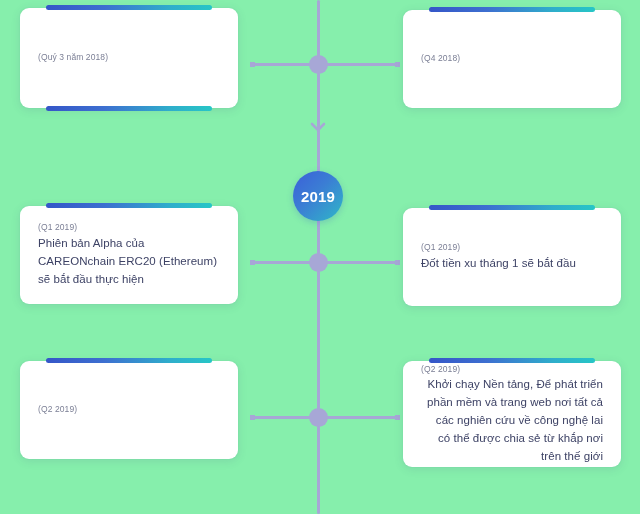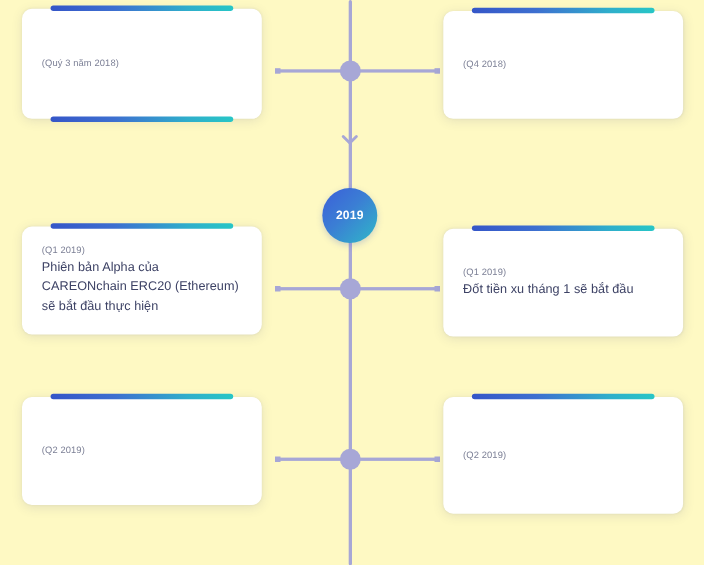--- a/index.html
+++ b/index.html
@@ -9,21 +9,21 @@
     height: 514px;
     background: #ffffff;
     font-family: "Liberation Sans", "DejaVu Sans", sans-serif;
     overflow: hidden;
   }
 
   #roadmap {
     position: relative;
     width: 640px;
     height: 514px;
-    background: #fef9c3;
+    background: #86efac;
   }
 
   
   .spine {
     position: absolute;
     left: 317px;
     top: 0;
     width: 3px;
     height: 514px;
     background: #a7a7d6;
@@ -76,21 +76,21 @@
     height: 50px;
     border-radius: 50%;
     background: linear-gradient(135deg, #3b5fd9 0%, #3b7ed4 45%, #2fb8c8 100%);
     display: flex;
     align-items: center;
     justify-content: center;
     box-shadow: 0 2px 6px rgba(60, 90, 200, 0.25);
   }
   .year-bubble .year-label {
     color: #ffffff;
-    font-size: 11px;
+    font-size: 15px;
     font-weight: bold;
     letter-spacing: 0.2px;
   }
 
   
   .card {
     position: absolute;
     background: #ffffff;
     border-radius: 9px;
     box-shadow: 0 2px 10px rgba(60, 70, 130, 0.13),
@@ -212,15 +212,16 @@
   <div class="node-dot" id="dot-r3"></div>
 
   <div class="card align-left" id="card-r3-left">
     <span class="bar top"></span>
     <div class="quarter">(Q2 2019)</div>
   </div>
 
   <div class="card align-right" id="card-r3-right">
     <span class="bar top"></span>
     <div class="quarter">(Q2 2019)</div>
+    <div class="desc">Khởi chạy Nền tảng, Để phát triển phần mềm và trang web nơi tất cả các nghiên cứu về công nghệ lai có thể được chia sẻ từ khắp nơi trên thế giới</div>
   </div>
 
 </div>
 
 </body></html>

